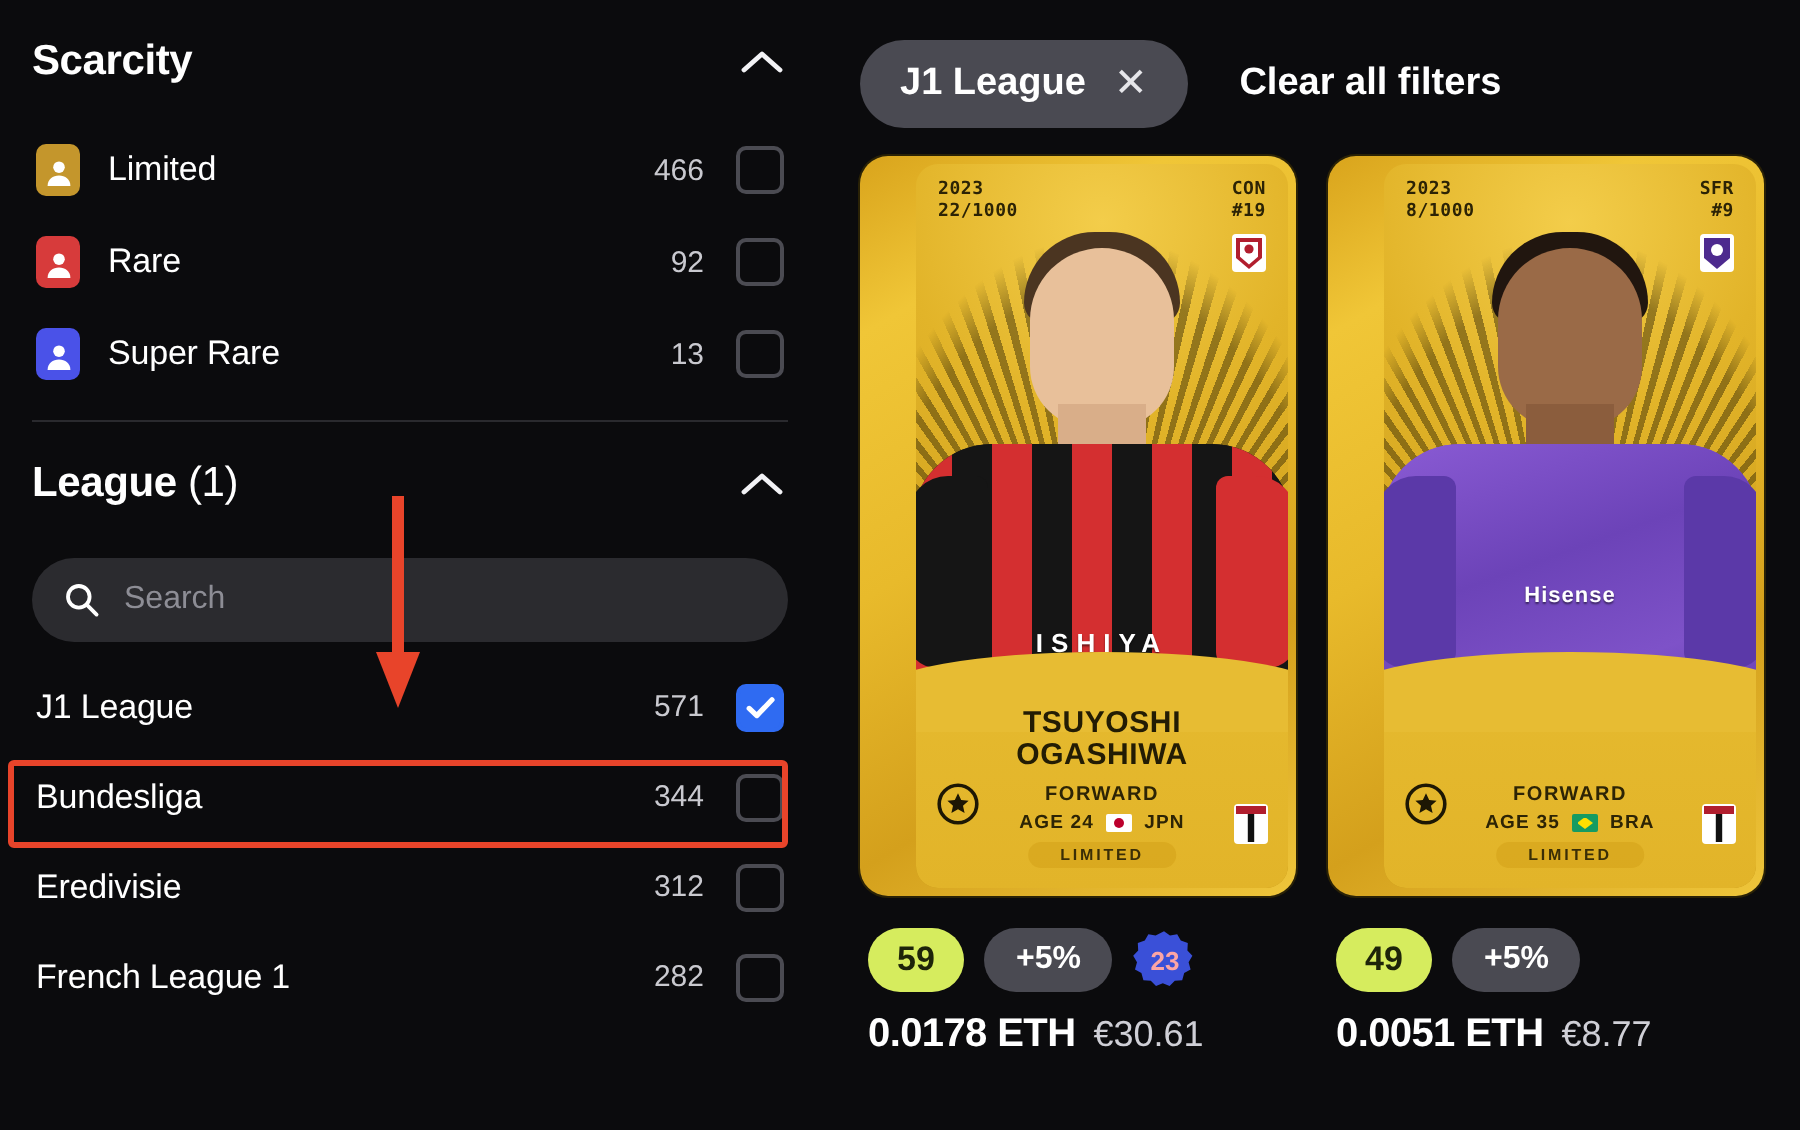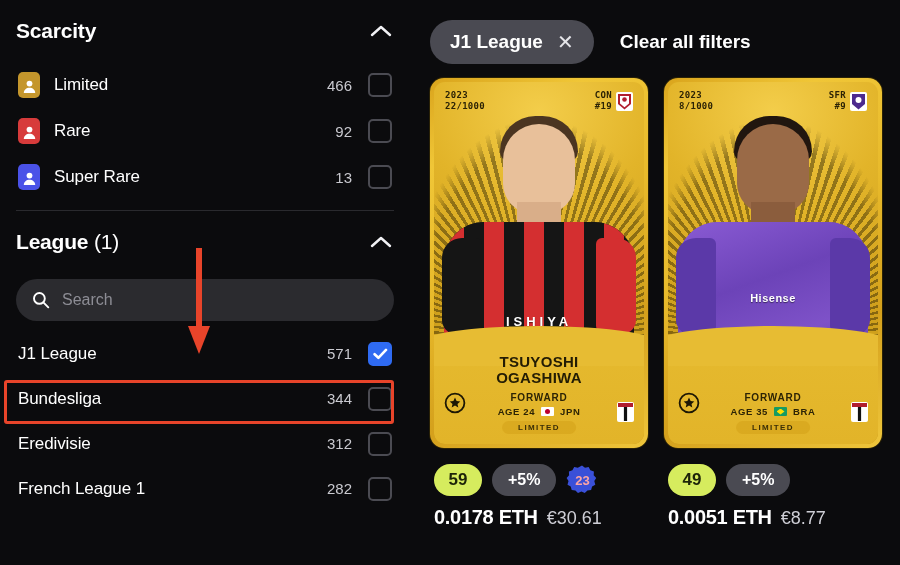--- a/index.html
+++ b/index.html
@@ -104,41 +104,42 @@
     position: relative;
     overflow: hidden;
     box-shadow: 0 0 0 1px #2a2206;
   }
   .card-inner {
     position: absolute; inset: 4px;
     border-radius: 11px;
     overflow: hidden;
     background:
       radial-gradient(ellipse 120% 60% at 50% 8%, #f3cd4a 0%, #e2b429 45%, #cfa01c 100%);
+    margin-left: 24px;
   }
   
   .halo {
     position: absolute; left: 50%; top: 2%; width: 230px; height: 250px;
     transform: translateX(-50%);
     background:
       repeating-conic-gradient(from 180deg at 50% 100%,
         rgba(30,22,0,.55) 0deg 1.3deg, rgba(255,230,120,0) 1.3deg 3deg);
     -webkit-mask-image: radial-gradient(ellipse 60% 85% at 50% 95%, transparent 38%, #000 44%, #000 86%, transparent 98%);
     mask-image: radial-gradient(ellipse 60% 85% at 50% 95%, transparent 38%, #000 44%, #000 86%, transparent 98%);
     opacity: .75;
   }
   .card-top {
     position: absolute; top: 8px; left: 0; right: 0;
     display: flex; justify-content: space-between;
     padding: 0 11px;
     font-family: "DejaVu Sans Mono", monospace;
     font-size: 9px; font-weight: bold; color: #2c2305; letter-spacing: .3px;
     z-index: 5;
   }
-  .card-top .right { display: flex; align-items: center; gap: 4px; }
+  .card-top .right { display: flex; align-items: flex-end; gap: 4px; flex-direction: column; }
   .card-top .lines { text-align: right; line-height: 1.25; }
   .card-top .lines.l { text-align: left; }
   .crest {
     width: 17px; height: 19px; border-radius: 2px;
     background: #fff;
     display: flex; align-items: center; justify-content: center;
     overflow: hidden;
   }
 
   

